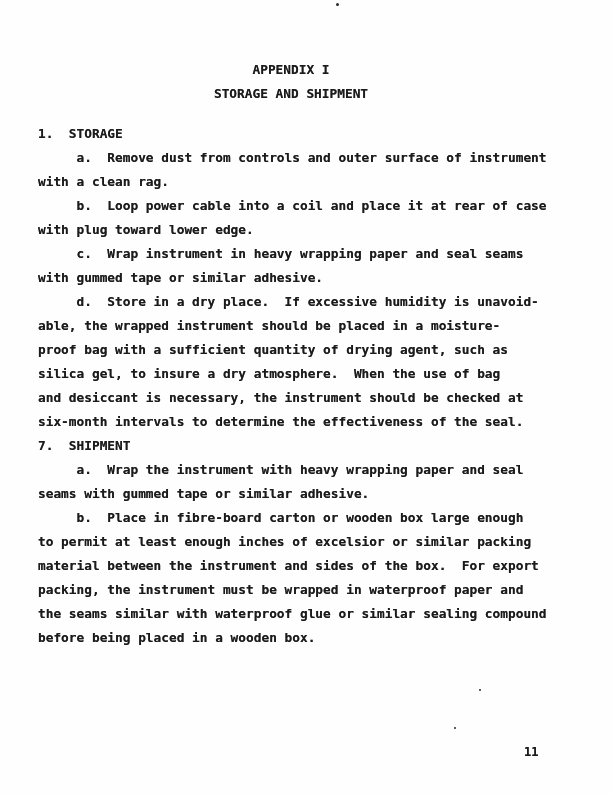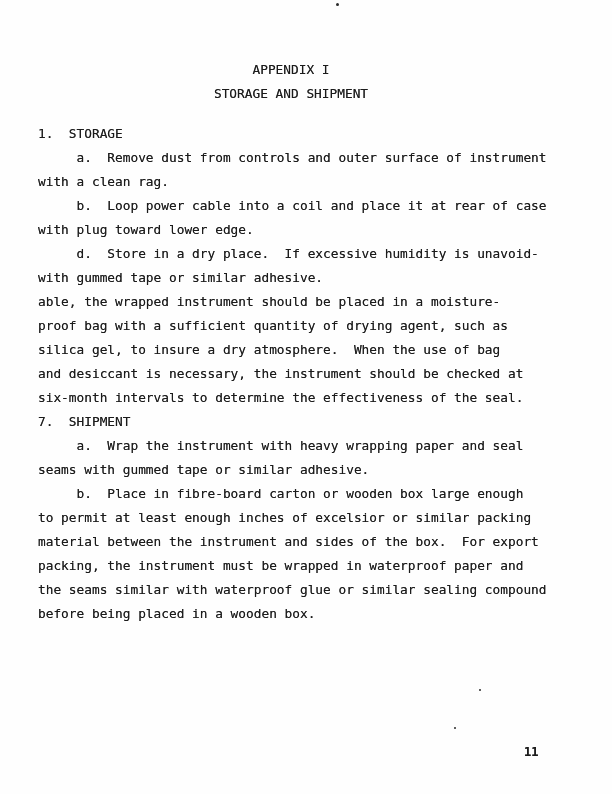--- a/index.html
+++ b/index.html
@@ -15,21 +15,21 @@
     overflow: hidden;
     font-family: "DejaVu Sans Mono", "Liberation Mono", monospace;
     color: #1b1b1b;
   }
   .textblock {
     position: absolute;
     left: 38px;
     top: 58px;
     width: 506px;
     font-size: 12.8px;
-    font-weight: normal;
+    font-weight: bold;
     line-height: 24px;
     text-shadow: 0 0 0.5px rgba(20,20,20,0.65);
   }
   .title-line {
     text-align: center;
     white-space: pre;
   }
   .body {
     margin-top: 16px;
   }
@@ -71,23 +71,24 @@
 
     <div class="body">
       <div class="line">1.  STORAGE</div>
 
       <div class="line">     a.  Remove dust from controls and outer surface of instrument</div>
       <div class="line">with a clean rag.</div>
 
       <div class="line">     b.  Loop power cable into a coil and place it at rear of case</div>
       <div class="line">with plug toward lower edge.</div>
 
+      <div class="line">     c.  Wrap instrument in heavy wrapping paper and seal seams</div>
+      <div class="line">with gummed tape or similar adhesive.</div>
+
       <div class="line">     d.  Store in a dry place.  If excessive humidity is unavoid-</div>
-
-      <div class="line">with gummed tape or similar adhesive.</div>
       <div class="line">able, the wrapped instrument should be placed in a moisture-</div>
       <div class="line">proof bag with a sufficient quantity of drying agent, such as</div>
       <div class="line">silica gel, to insure a dry atmosphere.  When the use of bag</div>
       <div class="line">and desiccant is necessary, the instrument should be checked at</div>
       <div class="line">six-month intervals to determine the effectiveness of the seal.</div>
 
       <div class="line">7.  SHIPMENT</div>
 
       <div class="line">     a.  Wrap the instrument with heavy wrapping paper and seal</div>
       <div class="line">seams with gummed tape or similar adhesive.</div>

